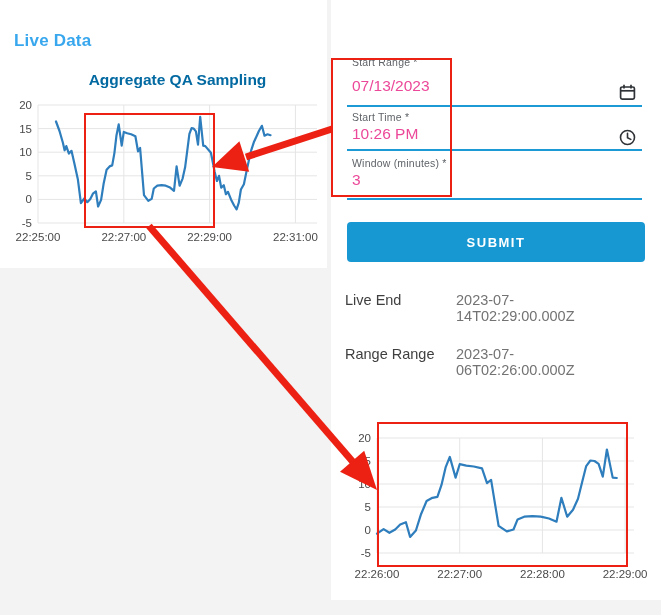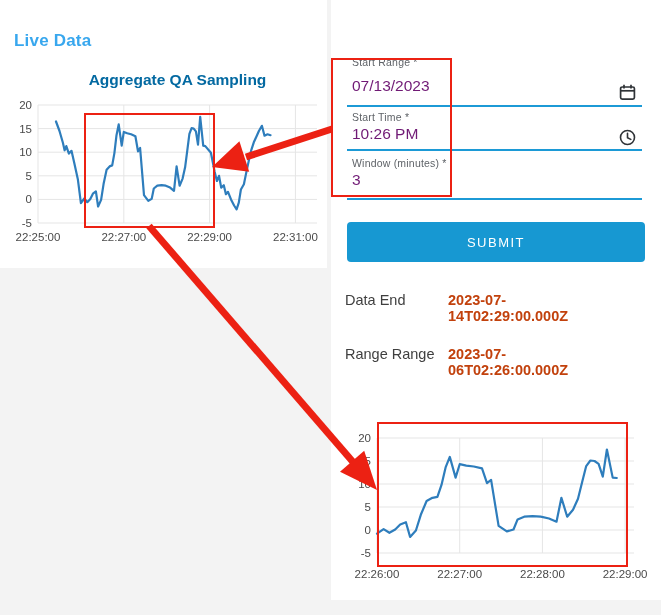--- a/index.html
+++ b/index.html
@@ -28,35 +28,35 @@
   svg text{font-family:"Liberation Sans",sans-serif;font-size:11.5px;fill:#4a4a4a;}
 
   #live-chart-svg{position:absolute;left:0;top:95px;}
   #received-chart-svg{position:absolute;left:0;top:420px;}
 
   
   .field-label{
     position:absolute;left:21px;font-size:10.5px;color:#5f6368;letter-spacing:.2px;
   }
   .field-value{
-    position:absolute;left:21px;font-size:15.5px;color:#701a75;
+    position:absolute;left:21px;font-size:15.5px;color:#ec4899;
   }
   .field-underline{
     position:absolute;left:16px;width:295px;height:0;border-top:2px solid #1c9ad6;
   }
   .field-icon{position:absolute;left:288px;width:17px;height:17px;}
 
   #submit-button{
     position:absolute;left:16px;top:222px;width:298px;height:40px;
     background:#1798d2;border:none;border-radius:4px;
-    color:#ffffff;font-size:13px;font-weight:normal;letter-spacing:1.5px;
+    color:#ffffff;font-size:13px;font-weight:bold;letter-spacing:1.5px;
     font-family:"Liberation Sans",sans-serif;cursor:pointer;
   }
   .range-row{position:absolute;left:14px;font-size:14.5px;color:#3f3f3f;}
-  .range-value{position:absolute;left:103px;font-weight:bold;color:#c2410c;font-size:14.5px;top:0;}
+  .range-value{position:absolute;left:111px;font-weight:normal;color:#737373;font-size:14.5px;top:0;}
 
   
   .anno-box{position:absolute;border:2px solid #ec2113;z-index:5;pointer-events:none;}
   #anno-box-form{left:331px;top:58px;width:117px;height:135px;}
   #anno-box-live{left:84px;top:113px;width:127px;height:111px;}
   #anno-box-received{left:377px;top:422px;width:247px;height:141px;}
   #arrow-overlay{position:absolute;left:0;top:0;z-index:6;pointer-events:none;}
 </style>
 </head>
 <body>
@@ -113,21 +113,21 @@
   </span>
   <div class="field-underline" style="top:149px"></div>
 
   <div class="field-label" style="top:157px">Window (minutes) *</div>
   <div class="field-value" style="top:171px">3</div>
   <div class="field-underline" style="top:198px"></div>
 
   <button id="submit-button">SUBMIT</button>
 
   <div class="range-row" style="top:292px">
-    <span>Data End</span>
+    <span>Live End</span>
     <span class="range-value">2023-07-14T02:29:00.000Z</span>
   </div>
   <div class="range-row" style="top:346px">
     <span>Range Range</span>
     <span class="range-value">2023-07-06T02:26:00.000Z</span>
   </div>
 
   <svg id="received-chart-svg" width="330" height="180">
       <line x1="46" y1="18.000000000000014" x2="303" y2="18.000000000000014" stroke="#e5e5e5" stroke-width="1"></line>
       <text x="40" y="22.000000000000014" text-anchor="end">20</text>

